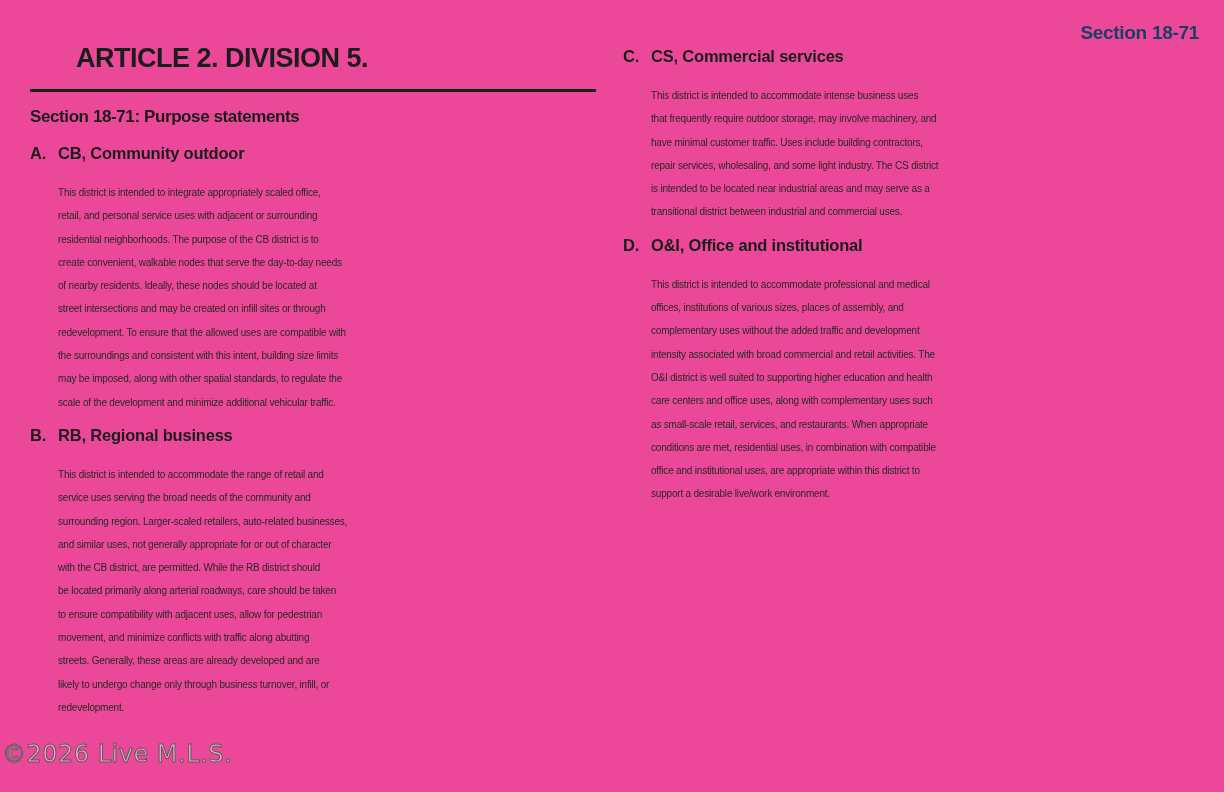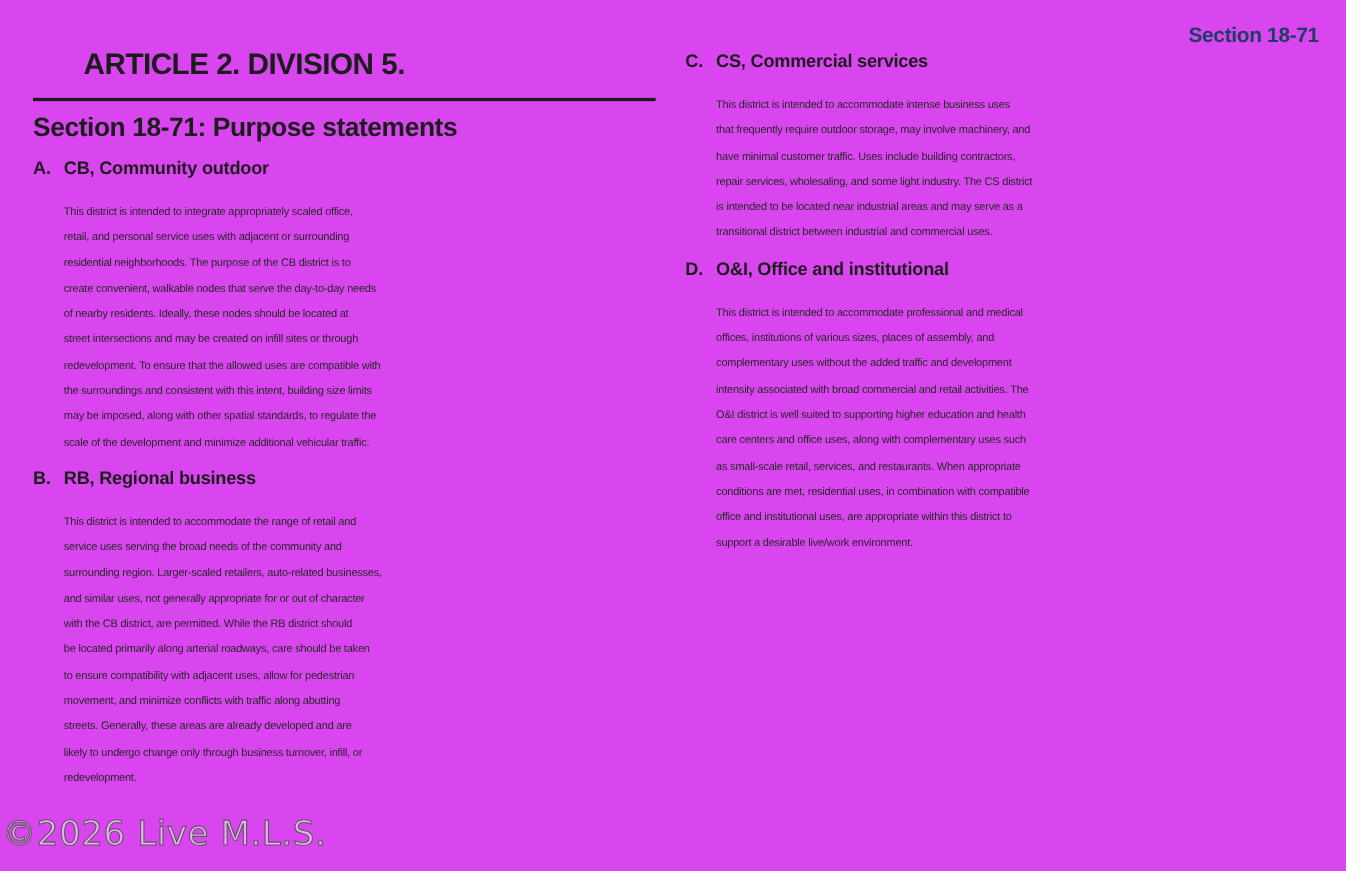--- a/index.html
+++ b/index.html
@@ -11,21 +11,21 @@
     width: 1224px;
     height: 792px;
     position: relative;
     overflow: hidden;
     font-family: "Liberation Sans", "DejaVu Sans", sans-serif;
     color: #262626;
   }
   .page {
     position: absolute;
     inset: 0;
-    background: #d946ef;
+    background: #ec4899;
   }
   .header-right {
     position: absolute;
     top: 22px;
     right: 25px;
     font-size: 19px;
     font-weight: bold;
     letter-spacing: -0.3px;
     color: #1d3e64;
   }
@@ -46,21 +46,21 @@
   .article-title .line + .line { margin-top: 20px; }
 
   .rule {
     border: none;
     border-top: 3.5px solid #1c1c1c;
     margin: 17px 0 0 0;
   }
 
   .section-heading {
     margin: 14px 0 17px 0;
-    font-size: 24px;
+    font-size: 17px;
     line-height: 22px;
     font-weight: bold;
     letter-spacing: -0.4px;
     color: #1c1c1c;
   }
 
   .entry { margin-top: 13px; }
   .entry-head {
     display: flex;
     font-size: 16.5px;
@@ -77,21 +77,21 @@
     letter-spacing: -0.2px;
     white-space: pre-line;
     color: #282828;
   }
 
   .watermark {
     position: absolute;
     left: 2px;
     top: 740px;
     font-family: "DejaVu Sans", sans-serif;
-    font-size: 31px;
+    font-size: 24px;
     letter-spacing: 0.5px;
     color: rgba(255, 255, 255, 0.55);
     -webkit-text-stroke: 1px #5a5a5a;
     pointer-events: none;
   }
 </style>
 </head>
 <body>
 
 <div class="page">

